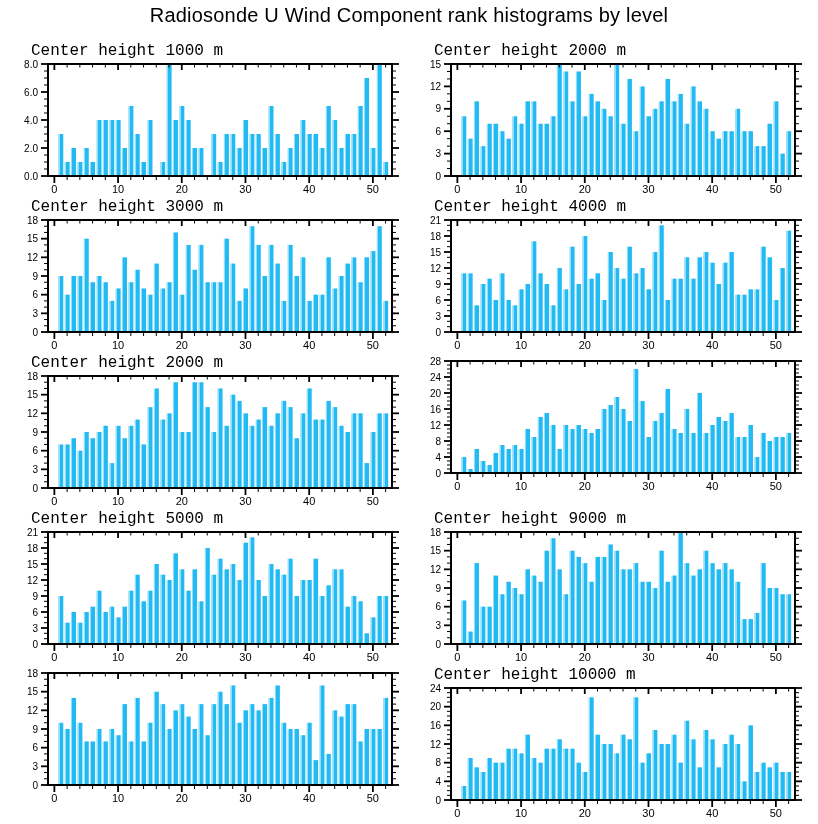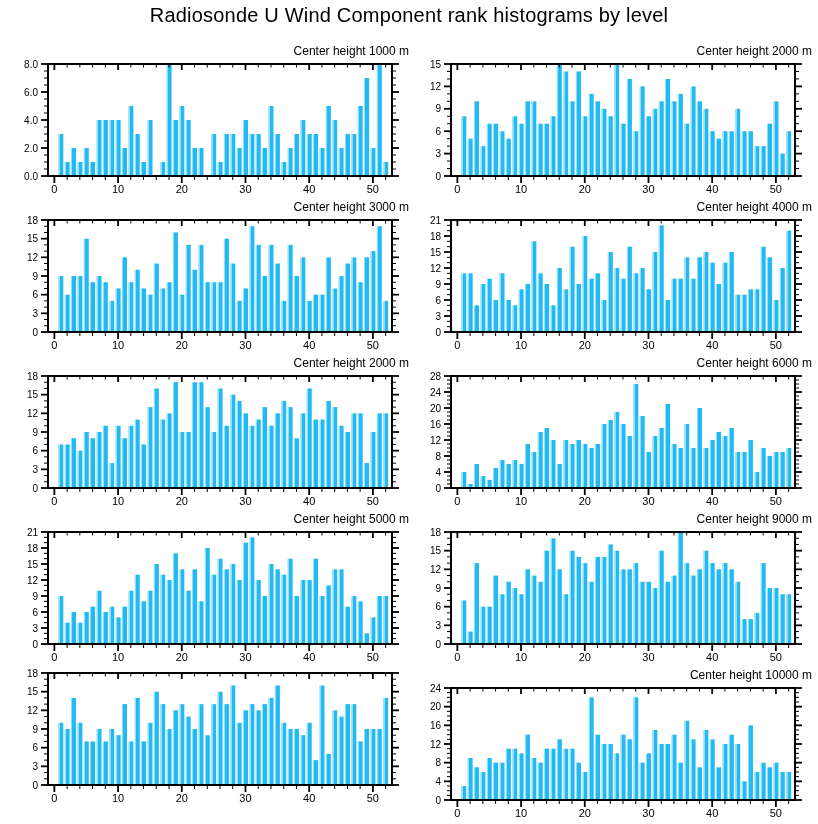--- a/index.html
+++ b/index.html
@@ -10,22 +10,23 @@
   .figure-title {
     width:818px; text-align:center; padding-top:4px;
     font-size:20px; letter-spacing:0.2px;
   }
   .grid {
     position:absolute; top:44px; left:6px;
     display:grid; grid-template-columns:403px 403px; grid-auto-rows:156px;
   }
   .subplot { position:relative; width:403px; height:156px; }
   .sub-title {
-    height:15px; line-height:14px; font-size:12px; text-align:right;
+    height:15px; line-height:14px; font-size:16px; text-align:left;
     padding-left:25px; 
+    font-family:Liberation Mono, monospace;
   }
   svg.plot { display:block; }
   svg text { font-family:"Liberation Sans", sans-serif; fill:#000; }
 </style>
 </head>
 <body>
 
 <div class="figure-title">Radiosonde U Wind Component rank histograms by level</div>
 
 <div class="grid">
@@ -900,21 +901,20 @@
           <line x1="341.4074074074074" y1="5" x2="341.4074074074074" y2="8.5" stroke="#000000" stroke-width="1"></line>
           <line x1="354.14814814814815" y1="117" x2="354.14814814814815" y2="121" stroke="#000000" stroke-width="1"></line>
           <line x1="354.14814814814815" y1="5" x2="354.14814814814815" y2="8.5" stroke="#000000" stroke-width="1"></line>
           <line x1="379.6296296296296" y1="117" x2="379.6296296296296" y2="121" stroke="#000000" stroke-width="1"></line>
           <line x1="379.6296296296296" y1="5" x2="379.6296296296296" y2="8.5" stroke="#000000" stroke-width="1"></line>
         </g>
         <rect x="42" y="5" width="344" height="112" fill="none" stroke="#000000" stroke-width="2"></rect>
       </svg>
   </div>
   <div class="subplot">
-    <div class="sub-title">Center height 6000 m</div>
     <svg class="plot" width="403" height="138" viewBox="0 0 403 138">
         <defs>
           <linearGradient id="bg5" x1="0" y1="0" x2="1" y2="0">
             <stop offset="0" stop-color="#93DDF8"></stop>
             <stop offset="0.28" stop-color="#93DDF8"></stop>
             <stop offset="0.28" stop-color="#22BAF3"></stop>
             <stop offset="1" stop-color="#22BAF3"></stop>
           </linearGradient>
         </defs>
         <g>

